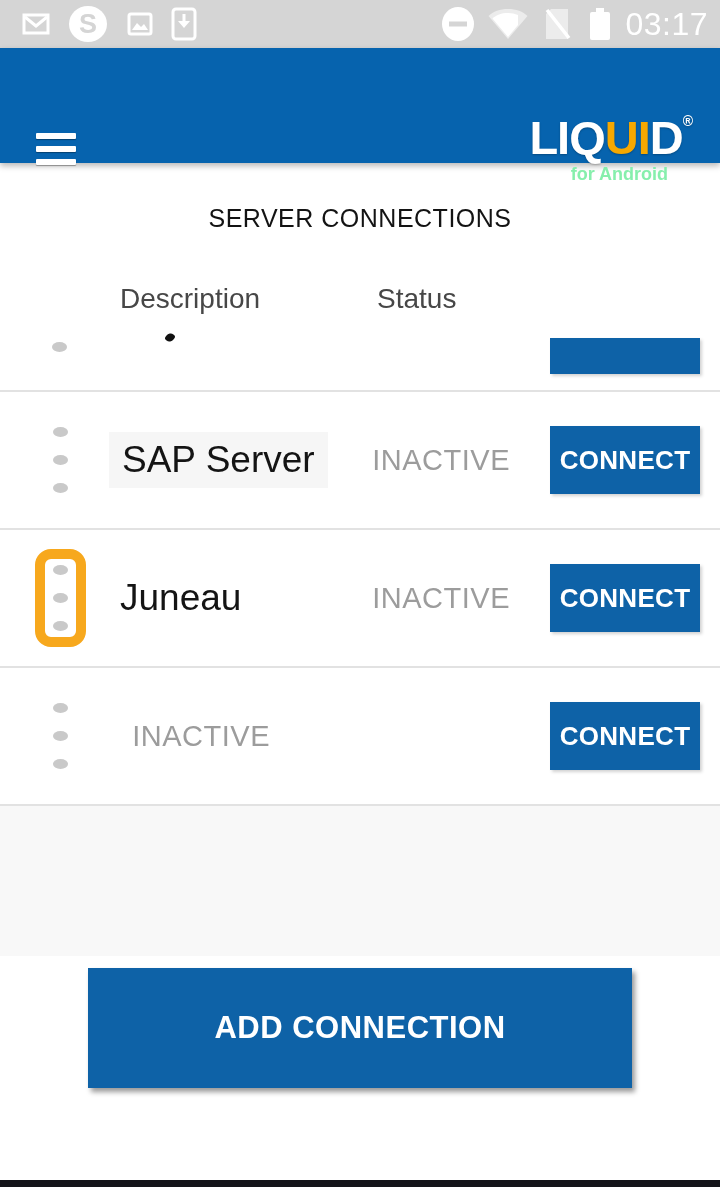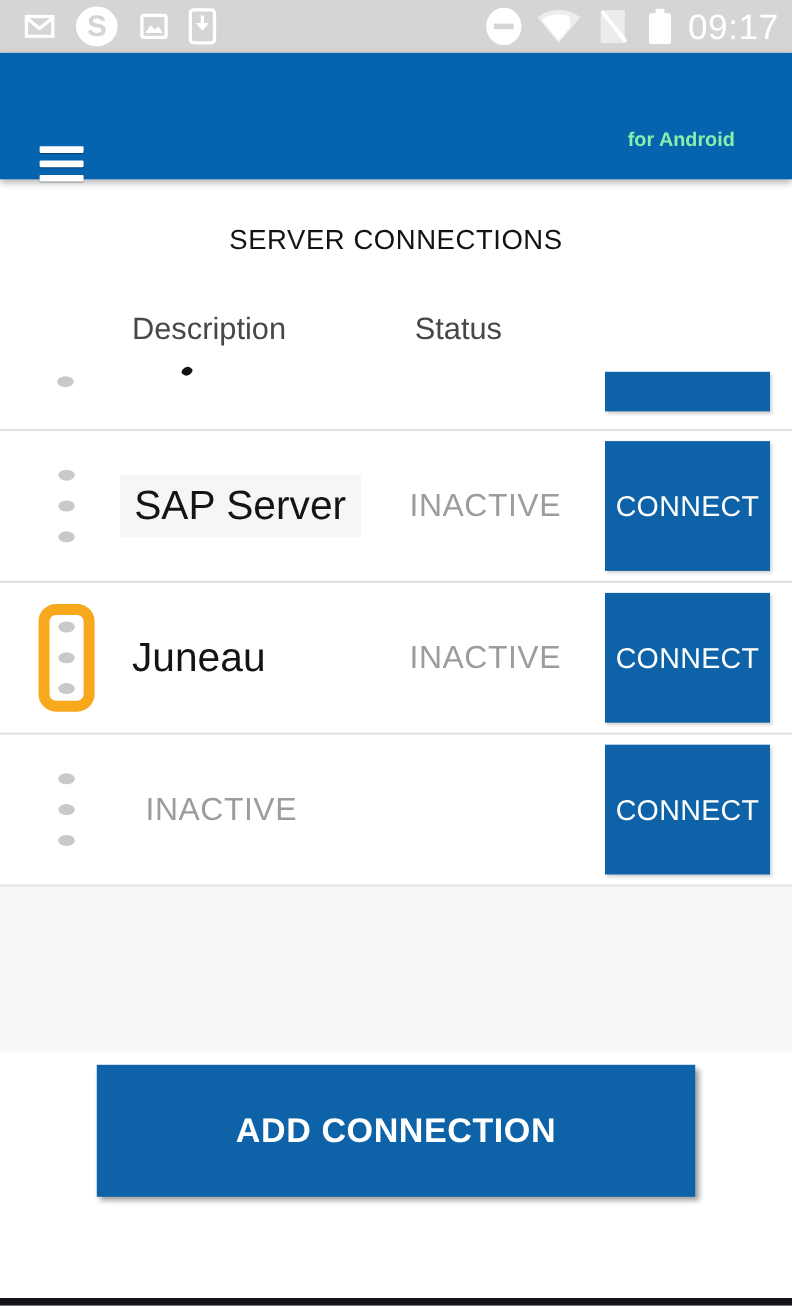--- a/index.html
+++ b/index.html
@@ -47,22 +47,22 @@
   .handle-ring{border:10px solid transparent;border-radius:16px;padding:6px 8px;cursor:grab;}
   .handle-ring.active{border-color:var(--highlight-orange,#F7A81D);}
   .dot{width:15px;height:10px;border-radius:50%;background:#c9c9c9;margin-bottom:18px;}
   .dot:last-child{margin-bottom:0;}
 
   .label-col{width:240px;flex-shrink:0;}
   .row-label{font-size:37px;color:#141414;display:inline-block;}
   .row-label.hilite{background:#f6f6f6;padding:7px 13px;margin-left:-11px;}
   .status-col{width:150px;text-align:right;flex-shrink:0;
     font-size:29px;color:var(--inactive-gray,#9C9C9C);letter-spacing:0.5px;}
-  .connect-btn{margin-left:auto;margin-right:20px;width:150px;height:118px;
-    background:var(--button-blue,#0E62A7);color:#fff;font-size:26px;font-weight:normal;
+  .connect-btn{margin-left:auto;margin-right:20px;width:150px;height:68px;
+    background:var(--button-blue,#0E62A7);color:#fff;font-size:26px;font-weight:bold;
     letter-spacing:0.3px;border:none;cursor:pointer;box-shadow:2px 2px 3px rgba(0,0,0,0.18);}
 
   .gray-zone{height:150px;background:#f8f8f8;}
 
   .add-btn{position:absolute;top:968px;left:88px;width:544px;height:120px;
     background:var(--button-blue,#0E62A7);color:#fff;font-size:31px;font-weight:bold;
     letter-spacing:0.5px;border:none;cursor:pointer;box-shadow:3px 4px 5px rgba(0,0,0,0.4);}
 
   .bottom-bar{position:absolute;bottom:0;left:0;width:720px;height:7px;
     background:var(--bottom-bar,#14141A);}
@@ -105,31 +105,32 @@
         <path d="M20 6 C13.5 6 8 8 4.5 11.5 L20 30 L30 18 L30 8 C27 6.7 23.6 6 20 6 Z" fill="#fff"></path>
       </svg>
       <svg class="sb-icon" width="34" height="36" viewBox="0 0 34 36">
         <path d="M10 3 L27 3 L27 33 L5 33 L5 8 Z" fill="rgba(255,255,255,0.55)"></path>
         <line x1="6" y1="4" x2="28" y2="32" stroke="#fff" stroke-width="3.5"></line>
       </svg>
       <svg class="sb-icon" width="24" height="36" viewBox="0 0 24 36">
         <rect x="8" y="2" width="8" height="5" fill="#fff"></rect>
         <rect x="2" y="6" width="20" height="28" rx="2" fill="#fff"></rect>
       </svg>
-      <span class="sb-time">09:17</span>
+      <span class="sb-time">03:17</span>
     </div>
   </div>
 
   <div class="app-bar">
     <div class="hamburger">
       <div class="bar"></div>
         <div class="bar"></div>
         <div class="bar" style="margin-bottom:0;"></div>
     </div>
     <div class="logo">
+      <div class="logo-main"><span>LIQ</span><span class="logo-gold">UI</span><span>D</span><span class="logo-reg">®</span></div>
       <div class="logo-sub">for Android</div>
     </div>
   </div>
 
   <div class="page-title">SERVER CONNECTIONS</div>
   <div class="col-header desc">Description</div>
   <div class="col-header status">Status</div>
 
   <div class="list">
 

